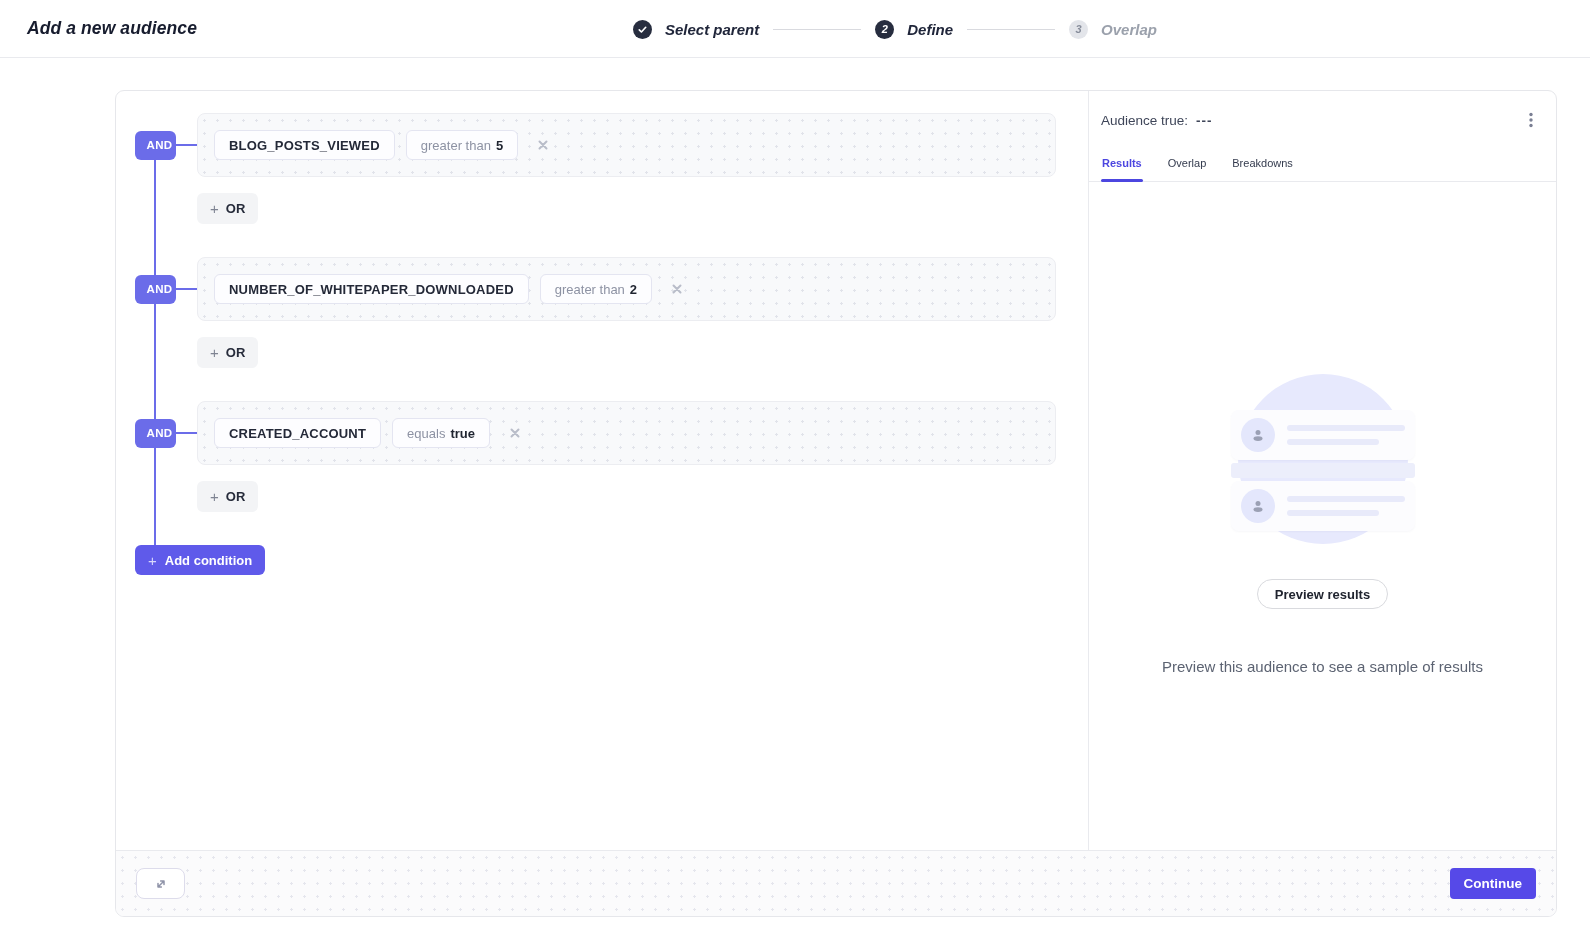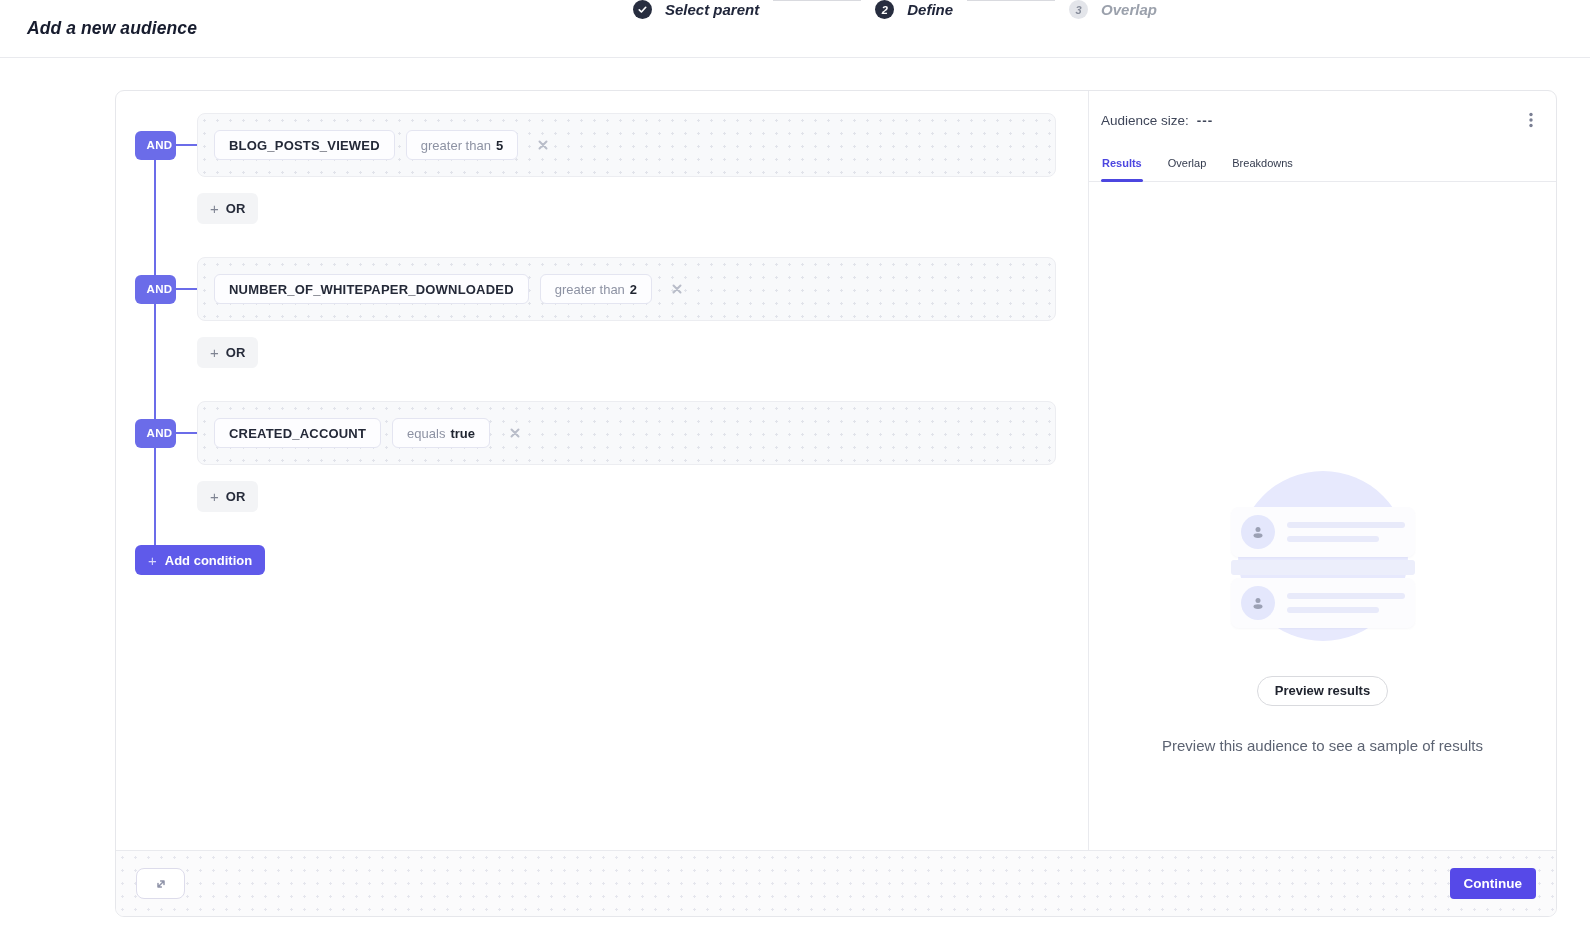--- a/index.html
+++ b/index.html
@@ -8,21 +8,21 @@
     font-family: "Liberation Sans", sans-serif;
     background:#ffffff; color:#1a1f36; overflow:hidden; position:relative;
   }
   
   .topbar {
     position:relative; height:58px; background:#fff;
     border-bottom:1px solid #e9eaee;
     display:flex; align-items:center; padding:0 27px;font-style:italic;
   }
   .page-title { font-size:17.5px; font-weight:700; color:#171c2e; letter-spacing:.1px; }
-  .stepper { position:absolute; left:633px; top:0; height:58px; display:flex; align-items:flex-start; }
+  .stepper { position:absolute; left:633px; top:0; height:58px; display:flex; align-items:center; }
   .step { display:flex; align-items:center; gap:13px; cursor:pointer; }
   .step-circle {
     width:19px; height:19px; border-radius:50%; display:flex; align-items:center; justify-content:center;
     font-size:11px; font-weight:700; flex:0 0 auto;
   }
   .step-circle.dark { background:#272d3f; color:#fff; }
   .step-circle.light { background:#e3e5ea; color:#878d9b; }
   .step-label { font-size:15px; font-weight:600; color:#20263a; }
   .step-label.muted { color:#9ba1ac; }
   .step-line { width:88px; height:1px; background:#d9dadf; margin:0 14px; }
@@ -93,21 +93,21 @@
   .tabs { display:flex; gap:24px; padding:0 12px; border-bottom:1px solid #e9eaee; height:43px; }
   .tab {
     background:none; border:none; cursor:pointer; font-family:inherit;
     font-size:11px; font-weight:500; color:#343b4e; position:relative; padding:6px 1px 0;
   }
   .tab.active { color:#4c46e0; font-weight:600; }
   .tab.active::after {
     content:""; position:absolute; left:0; right:0; bottom:-1px; height:3px;
     background:#4c46e0; border-radius:2px;
   }
-  .panel-body { flex:1; display:flex; flex-direction:column; align-items:center;justify-content:center; }
+  .panel-body { flex:1; display:flex; flex-direction:column; align-items:center; }
   .illus { position:relative; width:184px; height:172px; margin-top:192px; }
   .illus-circle { position:absolute; left:7px; top:0; width:170px; height:170px; border-radius:50%; background:#e7e9fd; }
   .illus-rows { position:absolute; left:0; top:36px; width:184px; display:flex; flex-direction:column; gap:3px; }
   .illus-card {
     background:#fcfcfe; border-radius:8px; height:50px;
     display:flex; align-items:center; padding:0 10px;
     box-shadow:0 1px 2px rgba(90,90,130,.05);
   }
   .illus-strip { height:15px; background:#eceefb; border-radius:3px; }
   .illus-avatar {
@@ -116,21 +116,21 @@
   }
   .illus-lines { margin-left:12px; display:flex; flex-direction:column; gap:8px; }
   .illus-line { height:6px; border-radius:3px; background:#e8eafa; }
   .illus-line.l1 { width:118px; }
   .illus-line.l2 { width:92px; }
   .preview-btn {
     margin-top:33px; height:30px; padding:0 17px; background:#fff;
     border:1px solid #d9dade; border-radius:15px; cursor:pointer;
     font-family:inherit; font-size:13px; font-weight:600; color:#20242f;
   }
-  .panel-caption { margin-top:31px; font-size:15px; color:#5c6372; }
+  .panel-caption { margin-top:49px; font-size:15px; color:#5c6372; }
 
   
   .card-footer {
     height:66px; border-top:1px solid #e9eaee;
     background-color:#fbfbfc;
     background-image: radial-gradient(#e5e6ed 1px, transparent 1.2px);
     background-size:13px 13px;
     display:flex; align-items:center; justify-content:space-between; padding:0 20px;
   }
   .expand-btn {
@@ -254,21 +254,21 @@
       </div>
 
       <button class="add-cond-btn">
         <span class="plus">+</span>
         <span>Add condition</span>
       </button>
     </div>
 
     <aside class="panel">
       <div class="size-row">
-        <span class="size-label">Audience size:</span>
+        <span class="size-label">Audience true:</span>
         <span class="size-value">---</span>
         <button class="kebab-btn">
           <svg width="14" height="18" viewBox="0 0 14 18">
               <circle cx="7" cy="3.5" r="1.7" fill="#7b8094"></circle>
               <circle cx="7" cy="9" r="1.7" fill="#7b8094"></circle>
               <circle cx="7" cy="14.5" r="1.7" fill="#7b8094"></circle>
             </svg>
         </button>
       </div>
       <div class="tabs">

